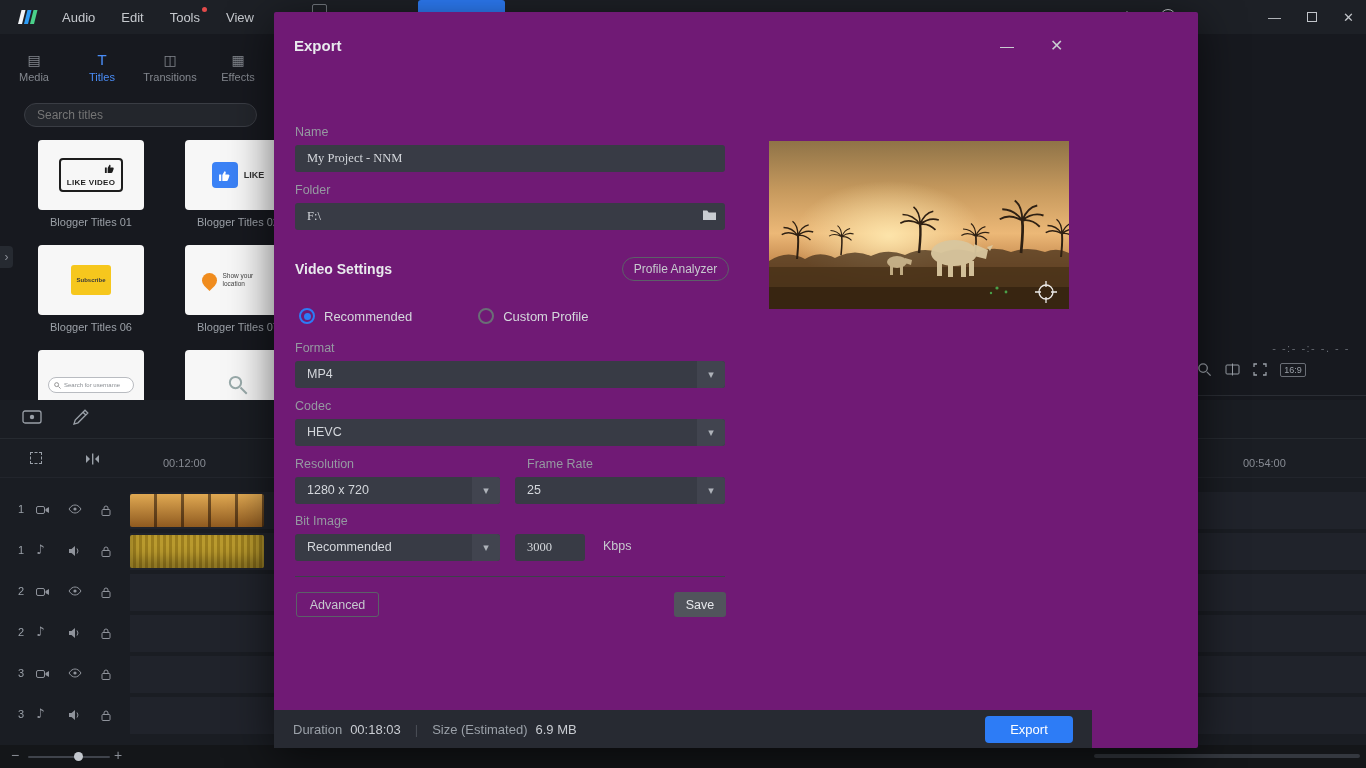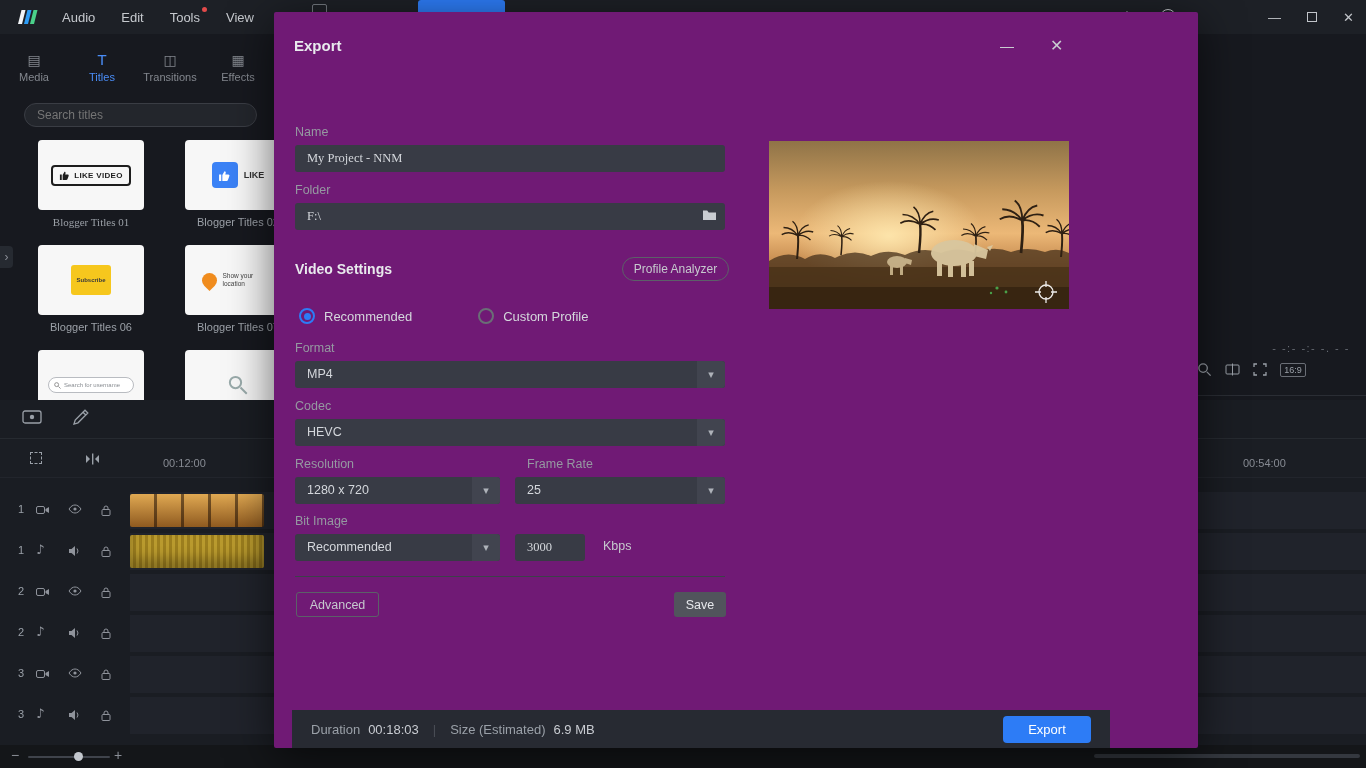--- a/index.html
+++ b/index.html
@@ -23,21 +23,21 @@
   .app-export-pill { position:absolute; left:418px; top:0; width:87px; height:21px; background:#2d7cf6; border-radius:3px; z-index:5; }
 
   
   .ptabs { position:absolute; left:0; top:42px; width:274px; height:52px; display:flex; }
   .ptab { width:68px; display:flex; flex-direction:column; align-items:center; justify-content:center; gap:4px; color:#83878e; font-size:11px; cursor:pointer; }
   .ptab .pic { font-size:14px; line-height:14px; font-family:"DejaVu Sans", sans-serif; }
   .ptab.active { color:#4a8df7; }
   .searchbox { position:absolute; left:24px; top:103px; width:233px; height:24px; background:#23262c; border:1px solid #3a3d44; border-radius:12px; color:#7d8187; font-size:12px; padding:0 12px; outline:none; }
   .card { position:absolute; width:106px; height:70px; background:#f7f7f7; border-radius:4px; display:flex; align-items:center; justify-content:center; }
   .card-label { position:absolute; width:110px; text-align:center; font-size:11px; color:#9ba0a7; }
-  .pill { border:2px solid #1d1d1d; border-radius:4px; padding:3px 6px; display:flex; gap:4px; align-items:center; color:#1d1d1d; }
+  .pill { border:2px solid #1d1d1d; border-radius:4px; padding:3px 6px; display:flex; gap:4px; align-items:flex-end; color:#1d1d1d;flex-direction:column; }
   .pill .ptxt { font-size:8px; font-weight:bold; letter-spacing:.3px; }
   .bluebox { width:26px; height:26px; border-radius:4px; background:#3b82f6; display:flex; align-items:center; justify-content:center; color:#fff; }
   .liketxt { font-size:9px; font-weight:bold; color:#333; margin-left:6px; }
   .yellowbox { width:40px; height:30px; background:#f6c71d; border-radius:3px; display:flex; align-items:center; justify-content:center; font-size:6px; color:#3a3a3a; font-weight:bold; }
   .pin { width:15px; height:15px; background:#f08c1e; border-radius:50% 50% 50% 0; transform:rotate(-45deg); margin-right:6px; }
   .loctxt { font-size:6.5px; color:#444; width:52px; line-height:1.3; }
   .searchpill { width:86px; height:16px; background:#fff; border:1px solid #b9bcc1; border-radius:8px; display:flex; align-items:center; gap:3px; padding:0 5px; font-size:6px; color:#8a8e93; }
   .ptoggle { position:absolute; left:0; top:246px; width:13px; height:22px; background:#262a31; border-radius:0 4px 4px 0; color:#8a8e96; font-size:12px; display:flex; align-items:center; justify-content:center; cursor:pointer; }
 
   
@@ -95,21 +95,21 @@
   .radios { position:absolute; left:25px; top:296px; display:flex; align-items:center; }
   .radio { width:16px; height:16px; border-radius:50%; border:2px solid #6a6e76; position:relative; cursor:pointer; }
   .radio.on { border-color:#2d7cf6; }
   .radio.on::after { content:""; position:absolute; inset:2.5px; background:#2d7cf6; border-radius:50%; }
   .radio-lb { font-size:13px; color:#d4d7dc; margin-left:9px; }
   .hr { position:absolute; left:21px; top:564px; width:430px; height:1px; background:#3d4049; }
   .btn-outline { position:absolute; border:1px solid #5c6068; border-radius:3px; color:#c6c9ce; font-size:12.5px; display:flex; align-items:center; justify-content:center; cursor:pointer; }
   .btn-save { position:absolute; left:400px; top:580px; width:52px; height:25px; background:#51545c; border-radius:3px; color:#e6e8ec; font-size:12.5px; display:flex; align-items:center; justify-content:center; cursor:pointer; }
   .kbps { position:absolute; left:329px; top:527px; font-size:12.5px; color:#c6c9ce; }
   .preview { position:absolute; left:495px; top:129px; width:300px; height:168px; background:#000; }
-  .dlg-footer { position:absolute; left:0; top:698px; width:818px; height:38px; background:#272a32; display:flex; align-items:center; padding:0 19px; font-size:13px;margin-left:18px; }
+  .dlg-footer { position:absolute; left:0; top:698px; width:818px; height:38px; background:#272a32; display:flex; align-items:center; padding:0 19px; font-size:13px; }
   .ft-muted { color:#9aa0a8; }
   .ft-val { color:#c9ccd2; margin-left:8px; }
   .ft-pipe { color:#4a4e56; margin:0 14px; }
   .btn-export { margin-left:auto; width:88px; height:27px; background:#2d7cf6; border-radius:4px; color:#fff; font-size:13px; display:flex; align-items:center; justify-content:center; cursor:pointer; }
 </style>
 </head>
 <body>
 
 <div class="topbar">
   <span class="logo">
@@ -161,21 +161,21 @@
 <input class="searchbox" placeholder="Search titles" style="">
 
 <div class="card" style="left:38px; top:140px;">
   <span class="pill">
     <svg width="11" height="11" viewBox="0 0 12 12">
         <path d="M1 5h2v6H1z M4 11V5.5L6 2c.9 0 1.4.7 1.1 1.8L6.7 5H9.5c.8 0 1.3.7 1 1.5l-1.3 3.6c-.2.55-.7.9-1.3.9H4z" fill="#1d1d1d"></path>
       </svg>
     <span class="ptxt">LIKE VIDEO</span>
   </span>
 </div>
-<span class="card-label" style="left:36px; top:216px;font-family:Liberation Serif, serif;">Blogger Titles 01</span>
+<span class="card-label" style="left:36px; top:216px;">Blogger Titles 01</span>
 
 <div class="card" style="left:185px; top:140px;">
   <span class="bluebox">
     <svg width="13" height="13" viewBox="0 0 12 12">
         <path d="M1 5h2v6H1z M4 11V5.5L6 2c.9 0 1.4.7 1.1 1.8L6.7 5H9.5c.8 0 1.3.7 1 1.5l-1.3 3.6c-.2.55-.7.9-1.3.9H4z" fill="#fff"></path>
       </svg>
   </span>
   <span class="liketxt">LIKE</span>
 </div>
 <span class="card-label" style="left:183px; top:216px;">Blogger Titles 02</span>

